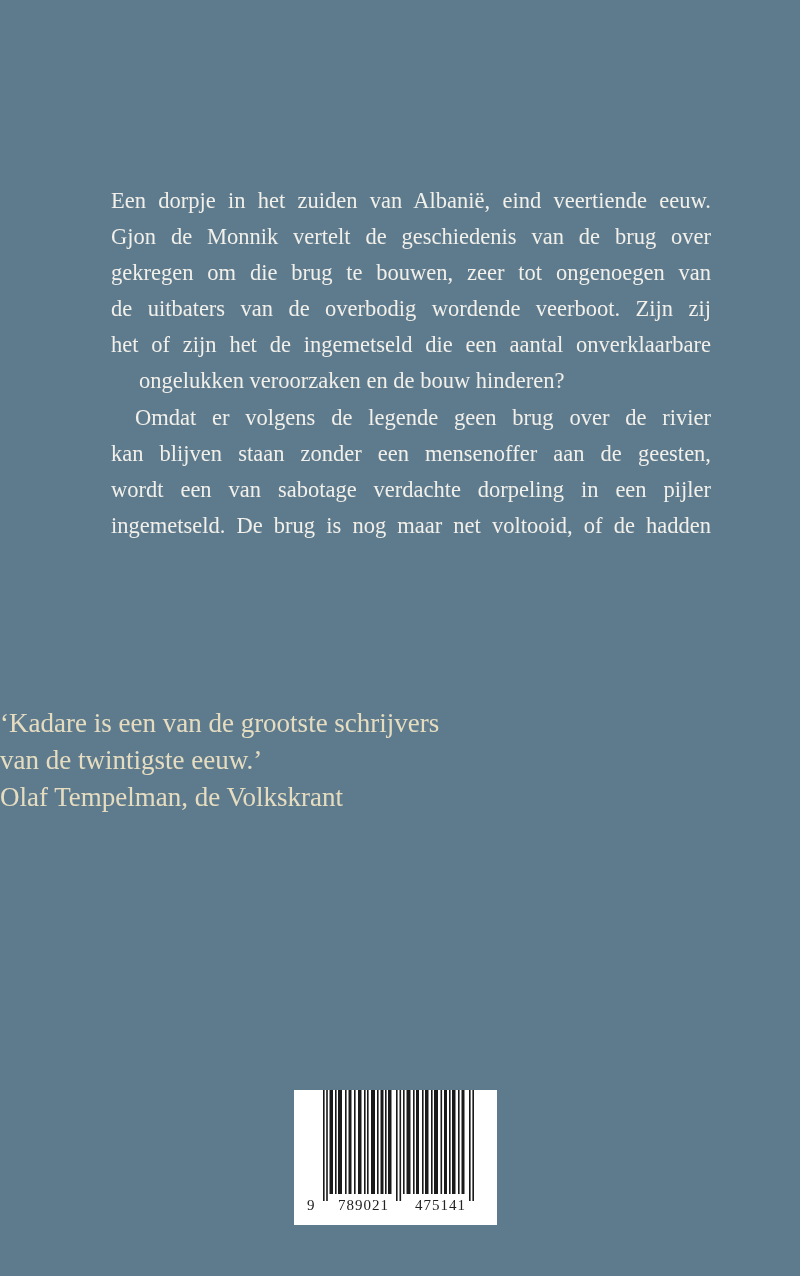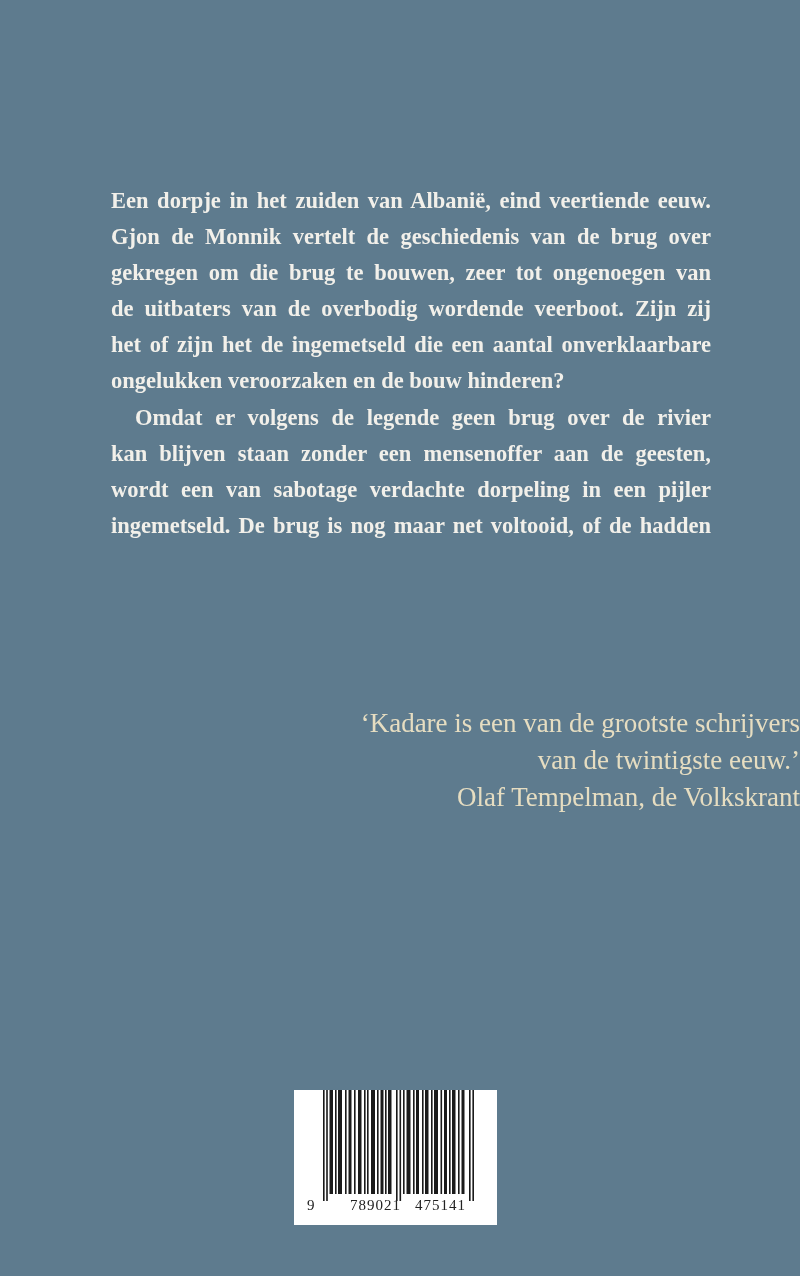--- a/index.html
+++ b/index.html
@@ -10,25 +10,25 @@
     position: relative;
   }
   .blurb {
     position: absolute; left: 111px; top: 183px; width: 600px;
     color: #f2f0ea;
     font-family: "Liberation Serif", serif;
     font-size: 22.5px; line-height: 36.1px;
     text-align: justify;
   }
   .blurb p { margin: 0; }
-  .blurb .line { display: block; text-align: justify; text-align-last: justify; white-space: nowrap; font-weight: bold; }
-  .blurb .line.last { text-align-last: left; }
+  .blurb .line { display: block; text-align: justify; text-align-last: justify; white-space: nowrap; }
+  .blurb .line.last { text-align-last: left; margin-left: 28px; }
   .quote {
     position: absolute; left: 0; width: 800px; top: 705px;
-    text-align: right; color: #e6ddc1;
+    text-align: left; color: #e6ddc1;
     font-family: "Liberation Serif", serif;
     font-size: 27px; line-height: 37px;
   }
   .quote .src-pub { }
   .barcode {
     position: absolute; left: 294px; top: 1090px; width: 203px; height: 135px;
     background: #ffffff;
   }
   .bars { position: absolute; left: 29px; top: 0; width: 151px; height: 111px; }
   .digits {
@@ -97,16 +97,16 @@
       <rect x="126" y="0" width="1.6" height="104"></rect>
         <rect x="129" y="0" width="3.5" height="104"></rect>
       <rect x="135" y="0" width="1.6" height="104"></rect>
         <rect x="138.5" y="0" width="3" height="104"></rect>
       <rect x="146" y="0" width="1.6" height="111"></rect>
         <rect x="149.4" y="0" width="1.6" height="111"></rect>
     </g>
   </svg>
   <div class="digits">
     <span style="left:13px">9</span>
-    <span style="left:56px; letter-spacing:1px">789021</span>
+    <span style="left:44px; letter-spacing:1px">789021</span>
     <span style="left:121px; letter-spacing:1px">475141</span>
   </div>
 </div>
 
 </body></html>

